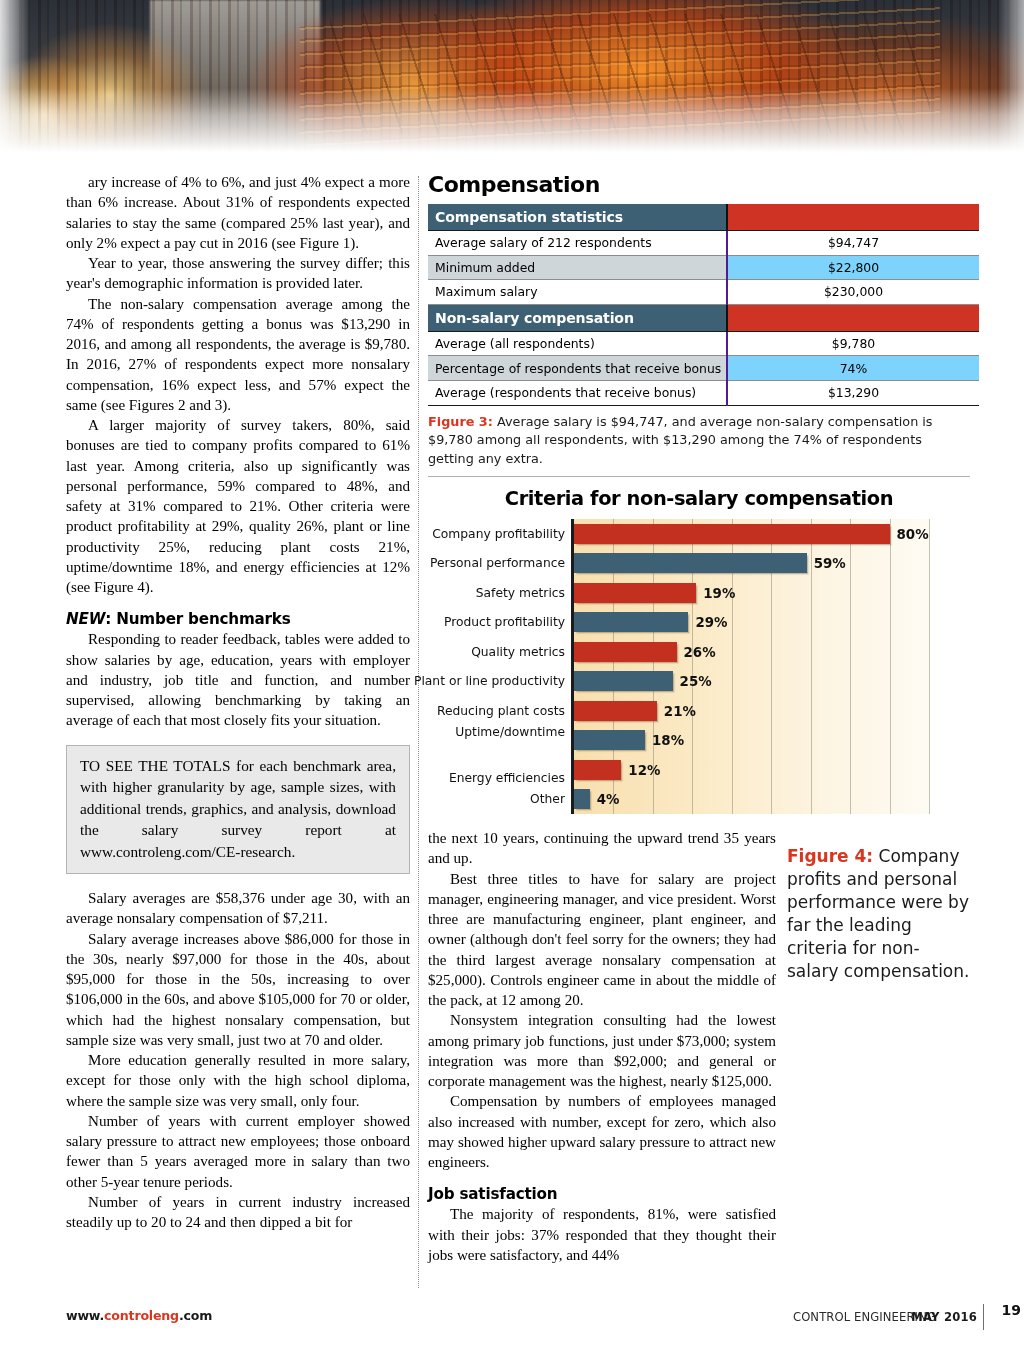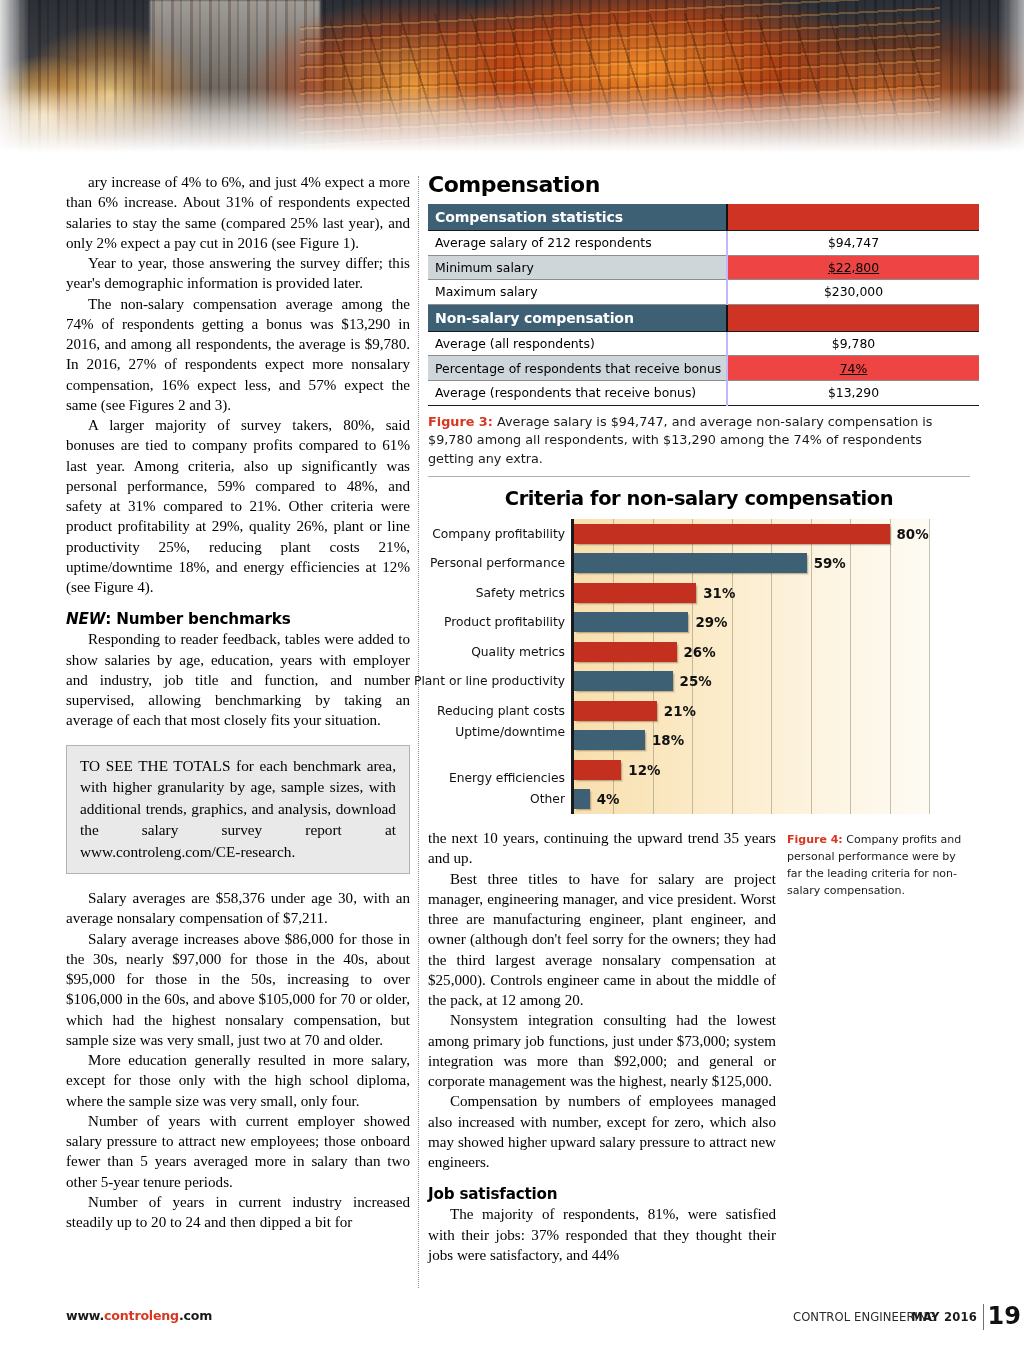--- a/index.html
+++ b/index.html
@@ -159,36 +159,36 @@
     border-collapse: collapse;
     font-family: "DejaVu Sans", "Liberation Sans", sans-serif;
     table-layout: fixed;
   }
   .comp-table td {
     padding: 0;
     height: 23.6px;
     vertical-align: middle;
     font-size: 12.4px;
   }
-  .comp-table .c-label { width: 291px; padding-left: 7px; border-right: 2px solid #c4b5fd; }
+  .comp-table .c-label { width: 291px; padding-left: 7px; border-right: 2px solid #4c1d95; }
   .comp-table .c-value { width: 251px; text-align: center; }
 
   tr.hdr .c-label {
     background: #3d6074;
     color: #fff;
     font-weight: bold;
     font-size: 14.1px;
     letter-spacing: -.15px;
     height: 26px;
     border-right: 2px solid #111;
   }
   tr.hdr .c-value { background: #cf3323; }
 
   tr.alt .c-label { background: #cfd6da; }
-  tr.alt .c-value { background: #ef4444; text-decoration: underline; }
+  tr.alt .c-value { background: #7dd3fc; }
   tr.plain .c-label { background: #ffffff; }
   tr.plain .c-value { background: #ffffff; }
 
   tr.rule-under td { border-bottom: 1.1px solid #1a1a1a; }
   tr.rule-thin td { border-bottom: .9px solid #8d8d8d; }
 
   
   .fig-caption {
     margin-top: 7px;
     font-family: "DejaVu Sans", "Liberation Sans", sans-serif;
@@ -285,25 +285,25 @@
     width: 542px;
   }
   .lower-text {
     position: absolute;
     left: 0; top: 0;
     width: 348px;
   }
   .lower-text p.body { font-size: 15.1px; line-height: 20.25px; }
   .fig4-col {
     position: absolute;
-    left: 359px; top: 3px;
+    left: 359px; top: 17px;
     width: 183px;
     font-family: "DejaVu Sans", "Liberation Sans", sans-serif;
-    font-size: 11px;
-    line-height: 17px;
+    font-size: 17px;
+    line-height: 23px;
     color: #1a1a1a;
   }
   .fig4-col .lbl { color: #d8361f; font-weight: bold; }
 
   h3.jobsat {
     margin: 13px 0 1px 0;
     font-family: "DejaVu Sans", "Liberation Sans", sans-serif;
     font-size: 15.2px;
     font-weight: bold;
     letter-spacing: -.2px;
@@ -331,21 +331,21 @@
     position: absolute; right: 47px; top: 10px;
     font-size: 11.6px; font-weight: bold; color: #1a1a1a; letter-spacing: .2px;
   }
   .footer .divider {
     position: absolute; right: 40px; top: 4px;
     width: 0; height: 26px;
     border-left: 1.3px solid #6f6f6f;
   }
   .footer .pageno {
     position: absolute; right: 3px; top: 2px;
-    font-size: 24px; font-weight: bold; color: #111;
+    font-size: 14px; font-weight: bold; color: #111;
   }
 </style>
 </head>
 <body>
 
 <div class="header-photo">
   <div class="hp-sky"></div>
   <div class="hp-wall"></div>
   <div class="hp-structure"></div>
   <div class="hp-vbars"></div>
@@ -388,21 +388,21 @@
       <tbody id="table-body">
           <tr class="hdr rule-under">
             <td class="c-label">Compensation statistics</td>
             <td class="c-value"></td>
           </tr>
           <tr class="plain rule-thin">
             <td class="c-label">Average salary of 212 respondents</td>
             <td class="c-value">$94,747</td>
           </tr>
           <tr class="alt rule-thin">
-            <td class="c-label">Minimum salary</td>
+            <td class="c-label">Minimum added</td>
             <td class="c-value">$22,800</td>
           </tr>
           <tr class="plain rule-thin">
             <td class="c-label">Maximum salary</td>
             <td class="c-value">$230,000</td>
           </tr>
           <tr class="hdr rule-under">
             <td class="c-label">Non-salary compensation</td>
             <td class="c-value"></td>
           </tr>
@@ -454,21 +454,21 @@
             <div style="top: 213px;">Uptime/downtime</div>
             <div style="top: 243px; margin-top: 16px;">Energy efficiencies</div>
             <div style="top: 280.25px;">Other</div>
           </div>
         <div class="bars" id="bars">
             <div class="bar red" style="left: 0px; top: 14.75px; width: 315.556px; background: rgb(196, 48, 31);"></div>
             <div class="bar-val" style="left: 322.556px; top: 14.75px;">80%</div>
             <div class="bar blue" style="left: 0px; top: 44.25px; width: 232.722px; background: rgb(61, 96, 116);"></div>
             <div class="bar-val" style="left: 239.722px; top: 44.25px;">59%</div>
             <div class="bar red" style="left: 0px; top: 73.75px; width: 122.278px; background: rgb(196, 48, 31);"></div>
-            <div class="bar-val" style="left: 129.278px; top: 73.75px;">31%</div>
+            <div class="bar-val" style="left: 129.278px; top: 73.75px;">19%</div>
             <div class="bar blue" style="left: 0px; top: 103.25px; width: 114.389px; background: rgb(61, 96, 116);"></div>
             <div class="bar-val" style="left: 121.389px; top: 103.25px;">29%</div>
             <div class="bar red" style="left: 0px; top: 132.75px; width: 102.556px; background: rgb(196, 48, 31);"></div>
             <div class="bar-val" style="left: 109.556px; top: 132.75px;">26%</div>
             <div class="bar blue" style="left: 0px; top: 162.25px; width: 98.6111px; background: rgb(61, 96, 116);"></div>
             <div class="bar-val" style="left: 105.611px; top: 162.25px;">25%</div>
             <div class="bar red" style="left: 0px; top: 191.75px; width: 82.8333px; background: rgb(196, 48, 31);"></div>
             <div class="bar-val" style="left: 89.8333px; top: 191.75px;">21%</div>
             <div class="bar blue" style="left: 0px; top: 221.25px; width: 71px; background: rgb(61, 96, 116);"></div>
             <div class="bar-val" style="left: 78px; top: 221.25px;">18%</div>

